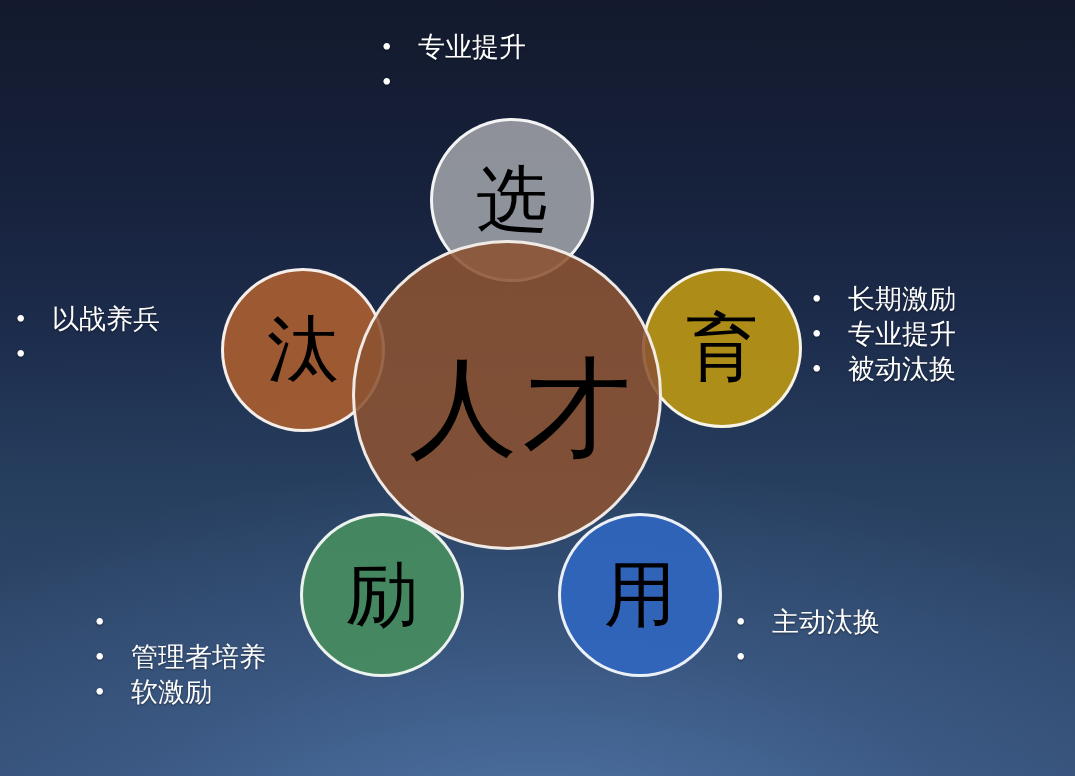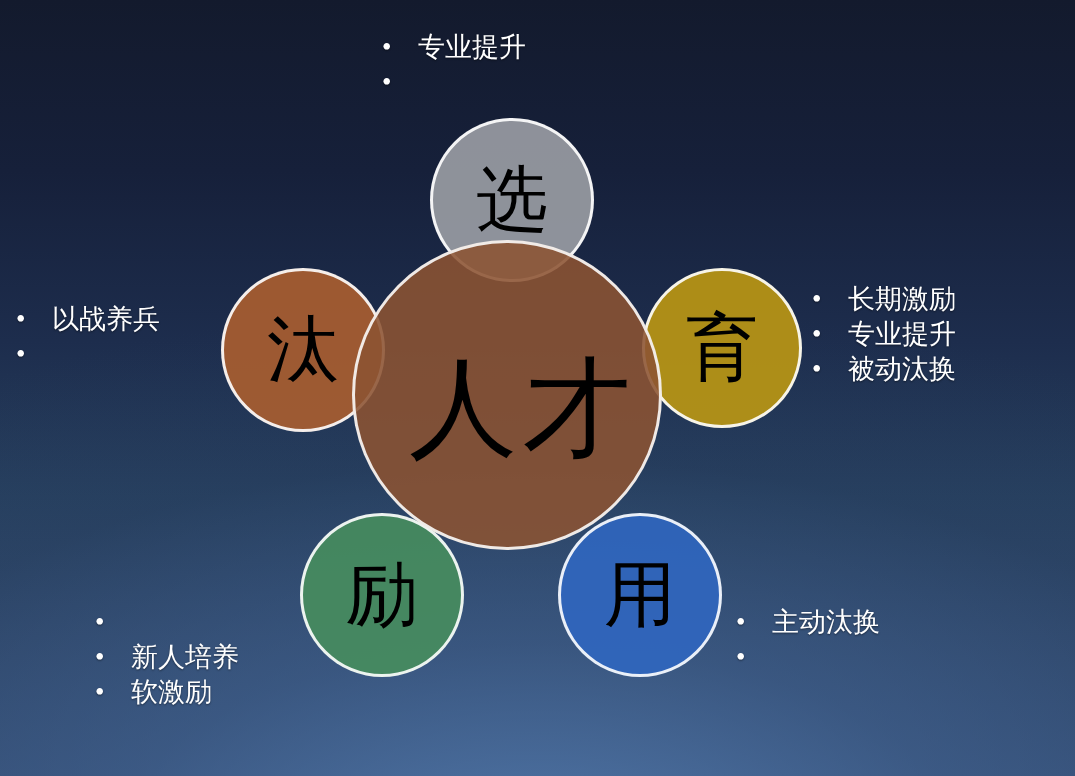--- a/index.html
+++ b/index.html
@@ -214,21 +214,21 @@
     </ul>
   </div>
 
   <div class="callout" id="txt-li">
     <ul>
       <li>
         <span class="dot">•</span>
       </li>
       <li>
         <span class="dot">•</span>
-        <span>新人培养</span>
+        <span>管理者培养</span>
       </li>
       <li>
         <span class="dot">•</span>
         <span>软激励</span>
       </li>
     </ul>
   </div>
 
   <div class="callout" id="txt-yong">
     <ul>

